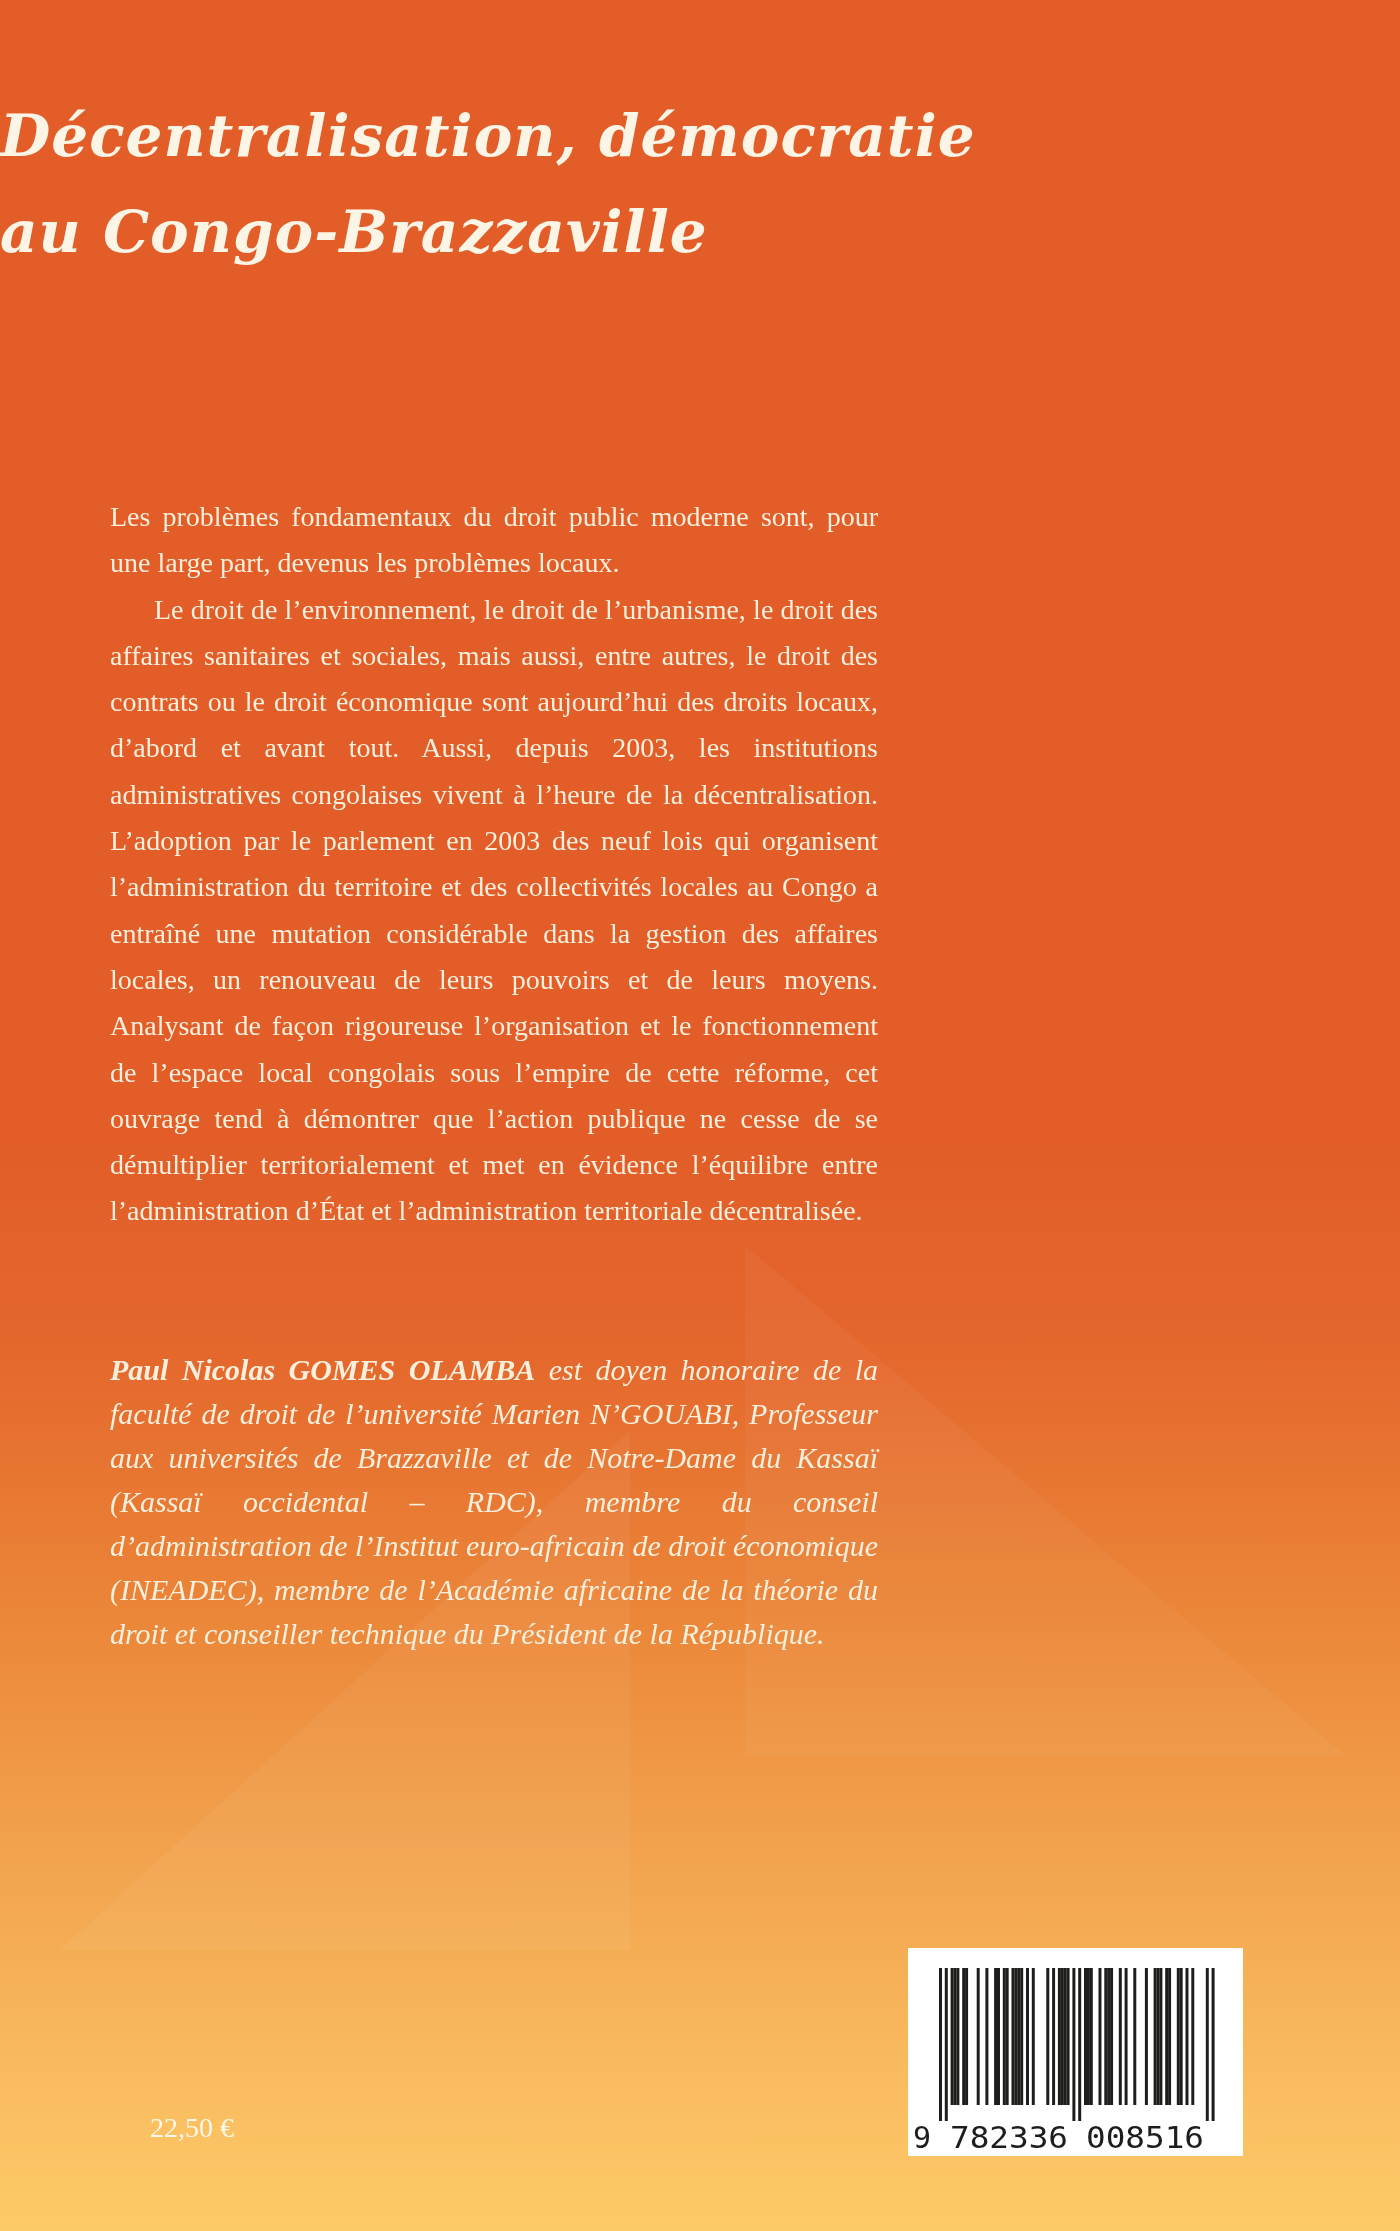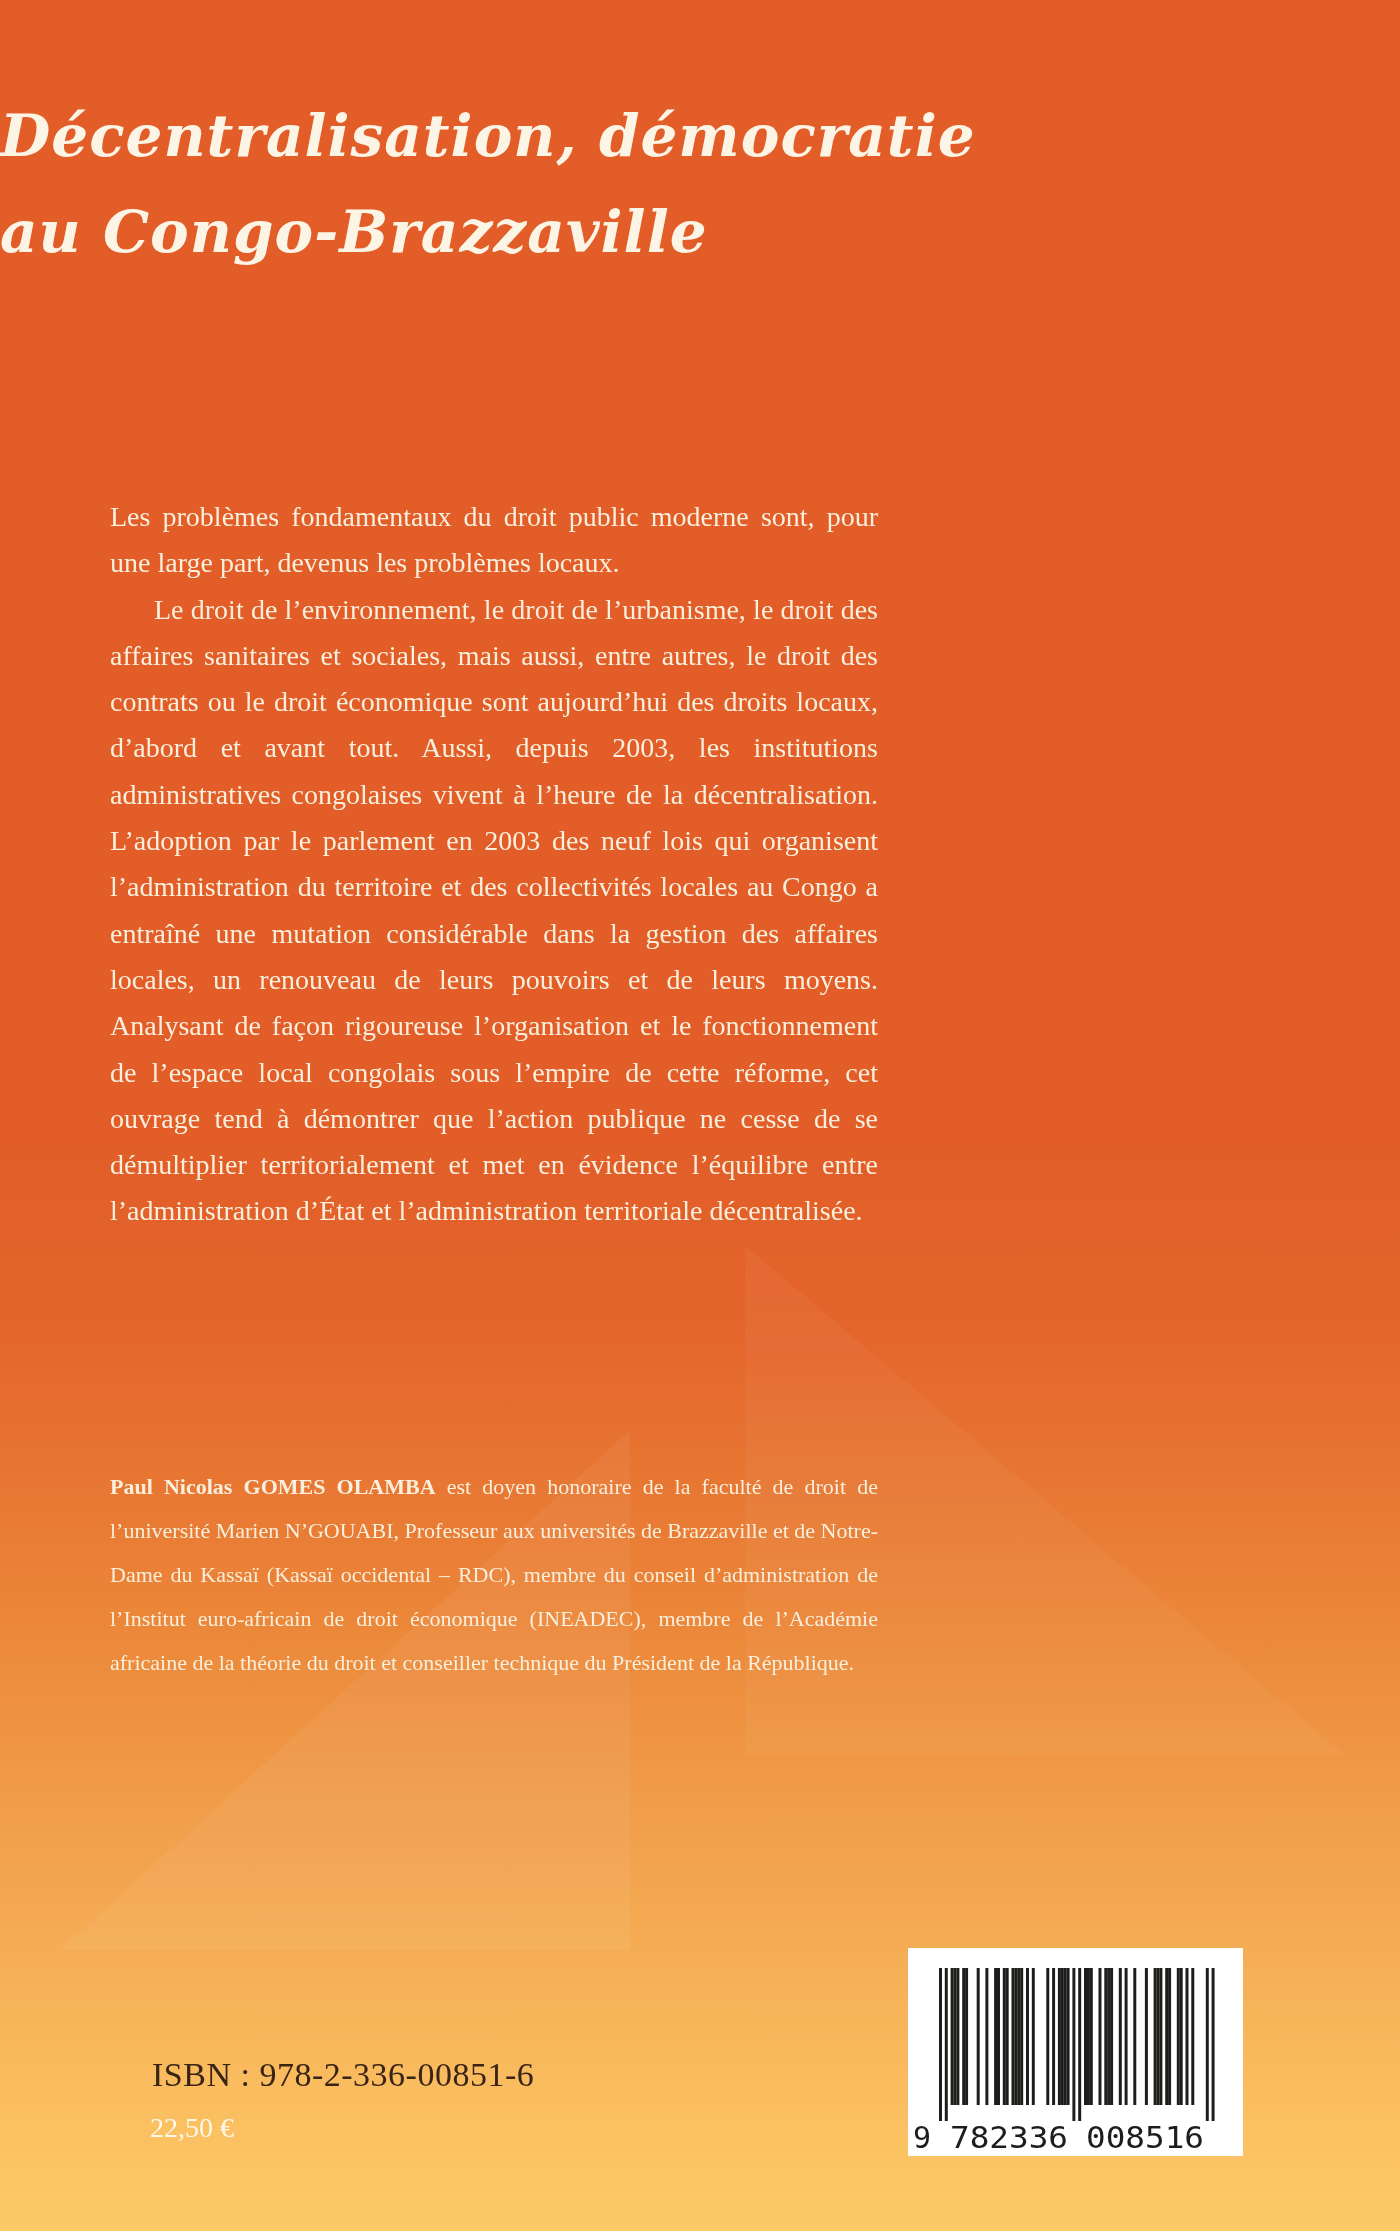--- a/index.html
+++ b/index.html
@@ -53,24 +53,25 @@
     width: 768px;
     color: #f8efdc;
     font-size: 28px;
     line-height: 46.3px;
     text-align: justify;
   }
   .synopsis p { margin: 0; }
   .synopsis p.indented { text-indent: 44px; }
   .bio {
     position: absolute;
-    left: 110px; top: 1465px;
+    left: 110px; top: 1348px;
     width: 768px;
     color: #f8efdc;
-    font-size: 22px;
+    font-style: italic;
+    font-size: 30px;
     line-height: 44px;
     text-align: justify;
   }
   .bio .author-name { font-weight: bold; }
   .isbn {
     position: absolute;
     left: 152px; top: 2056px;
     color: #3a2415;
     font-size: 34px;
     letter-spacing: 0.5px;
@@ -110,21 +111,20 @@
     <div>au Congo-Brazzaville</div>
   </div>
 
   <div class="synopsis">
     <p>Les problèmes fondamentaux du droit public moderne sont, pour une large part, devenus les problèmes locaux.</p>
     <p class="indented">Le droit de l’environnement, le droit de l’urbanisme, le droit des affaires sanitaires et sociales, mais aussi, entre autres, le droit des contrats ou le droit économique sont aujourd’hui des droits locaux, d’abord et avant tout. Aussi, depuis 2003, les institutions administratives congolaises vivent à l’heure de la décentralisation. L’adoption par le parlement en 2003 des neuf lois qui organisent l’administration du territoire et des collectivités locales au Congo a entraîné une mutation considérable dans la gestion des affaires locales, un renouveau de leurs pouvoirs et de leurs moyens. Analysant de façon rigoureuse l’organisation et le fonctionnement de l’espace local congolais sous l’empire de cette réforme, cet ouvrage tend à démontrer que l’action publique ne cesse de se démultiplier territorialement et met en évidence l’équilibre entre l’administration d’État et l’administration territoriale décentralisée.</p>
   </div>
 
   <div class="bio"><span class="author-name">Paul Nicolas GOMES OLAMBA</span><span> est doyen honoraire de la faculté de droit de l’université Marien N’GOUABI, Professeur aux universités de Brazzaville et de Notre-Dame du Kassaï (Kassaï occidental – RDC), membre du conseil d’administration de l’Institut euro-africain de droit économique (INEADEC), membre de l’Académie africaine de la théorie du droit et conseiller technique du Président de la République.</span></div>
 
-  <div class="isbn">ISBN : 978-2-336-00851-6</div>
 
   <div class="price">22,50 €</div>
 
   <div class="barcode-box">
     <svg viewBox="0 0 335 208" xmlns="http://www.w3.org/2000/svg">
         <rect class="bar" x="31.00" y="20" width="2.98" height="153"></rect>
         <rect class="bar" x="36.80" y="20" width="2.98" height="153"></rect>
         <rect class="bar" x="42.60" y="20" width="2.98" height="137"></rect>
         <rect class="bar" x="45.50" y="20" width="2.98" height="137"></rect>
         <rect class="bar" x="48.40" y="20" width="2.98" height="137"></rect>

